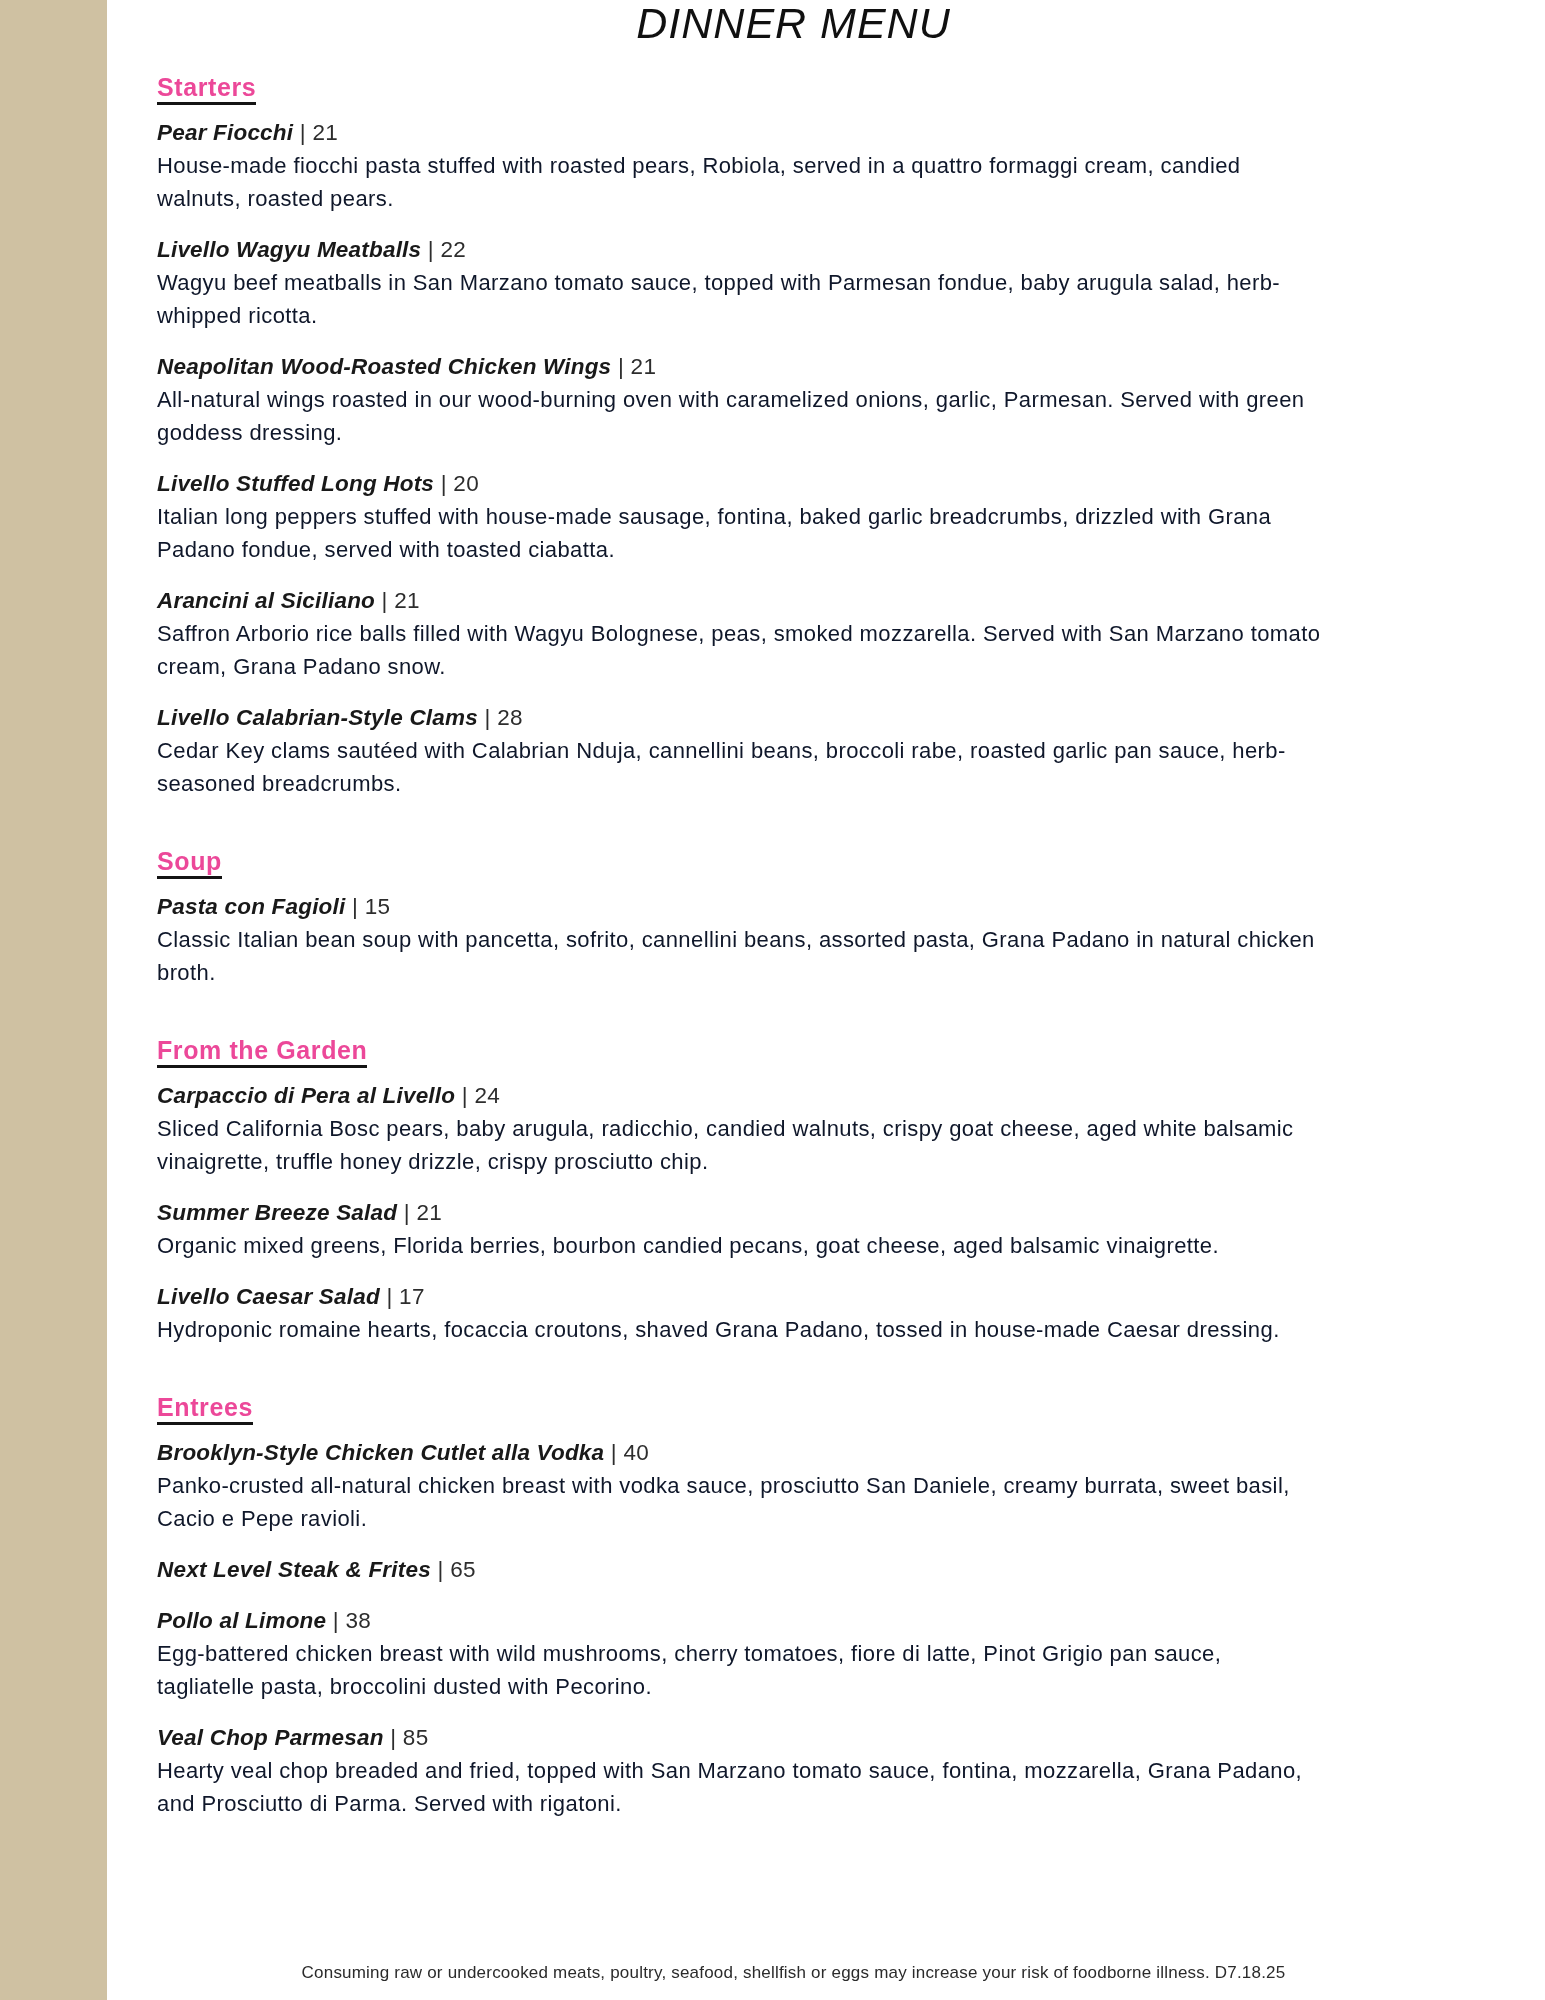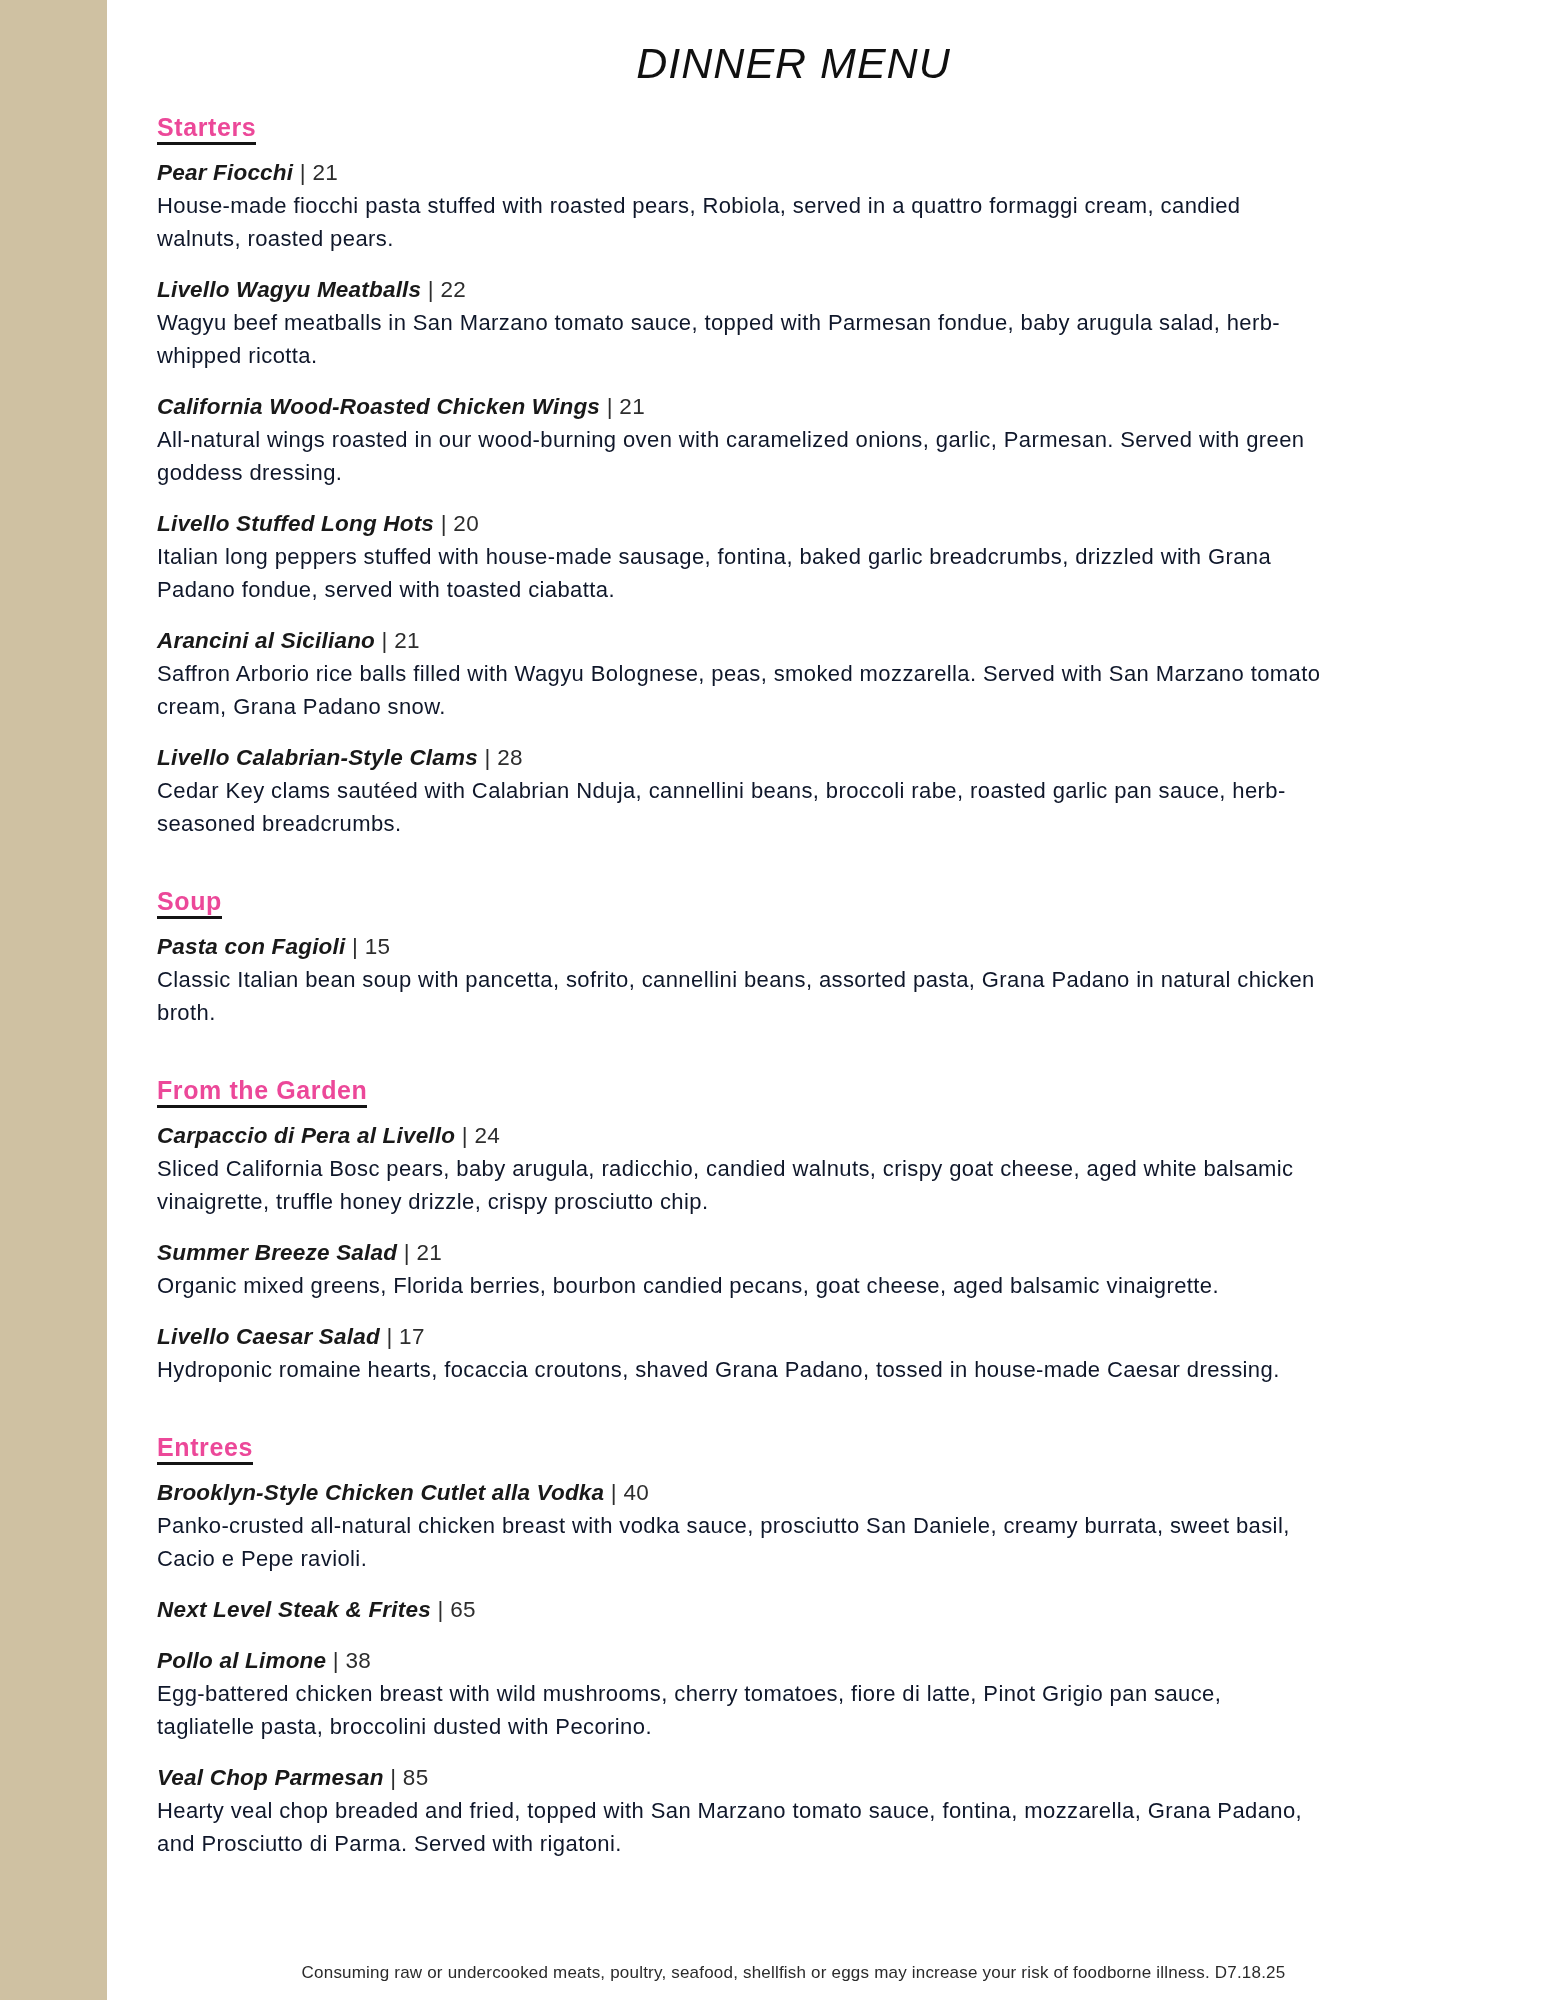--- a/index.html
+++ b/index.html
@@ -23,21 +23,20 @@
     background: #cfc1a2;
   }
   .content {
     position: absolute;
     left: 157px;
     width: 1273px;
     top: 0;
   }
   .page-title {
     margin: 0;
-    padding-top: 40px;
     text-align: center;
     font-style: italic;
     font-weight: 500;
     font-size: 43px;
     line-height: 46px;
     letter-spacing: 1px;
     color: #101010;
   }
   .menu-section {
     margin-top: 44px;
@@ -116,21 +115,21 @@
 walnuts, roasted pears.</p>
   </div>
 
   <div class="menu-item">
     <div class="item-line"><span class="item-name">Livello Wagyu Meatballs</span><span class="item-price-sep"> | </span><span class="item-price">22</span></div>
     <p class="item-desc">Wagyu beef meatballs in San Marzano tomato sauce, topped with Parmesan fondue, baby arugula salad, herb-
 whipped ricotta.</p>
   </div>
 
   <div class="menu-item">
-    <div class="item-line"><span class="item-name">California Wood-Roasted Chicken Wings</span><span class="item-price-sep"> | </span><span class="item-price">21</span></div>
+    <div class="item-line"><span class="item-name">Neapolitan Wood-Roasted Chicken Wings</span><span class="item-price-sep"> | </span><span class="item-price">21</span></div>
     <p class="item-desc">All-natural wings roasted in our wood-burning oven with caramelized onions, garlic, Parmesan. Served with green
 goddess dressing.</p>
   </div>
 
   <div class="menu-item">
     <div class="item-line"><span class="item-name">Livello Stuffed Long Hots</span><span class="item-price-sep"> | </span><span class="item-price">20</span></div>
     <p class="item-desc">Italian long peppers stuffed with house-made sausage, fontina, baked garlic breadcrumbs, drizzled with Grana
 Padano fondue, served with toasted ciabatta.</p>
   </div>
 

